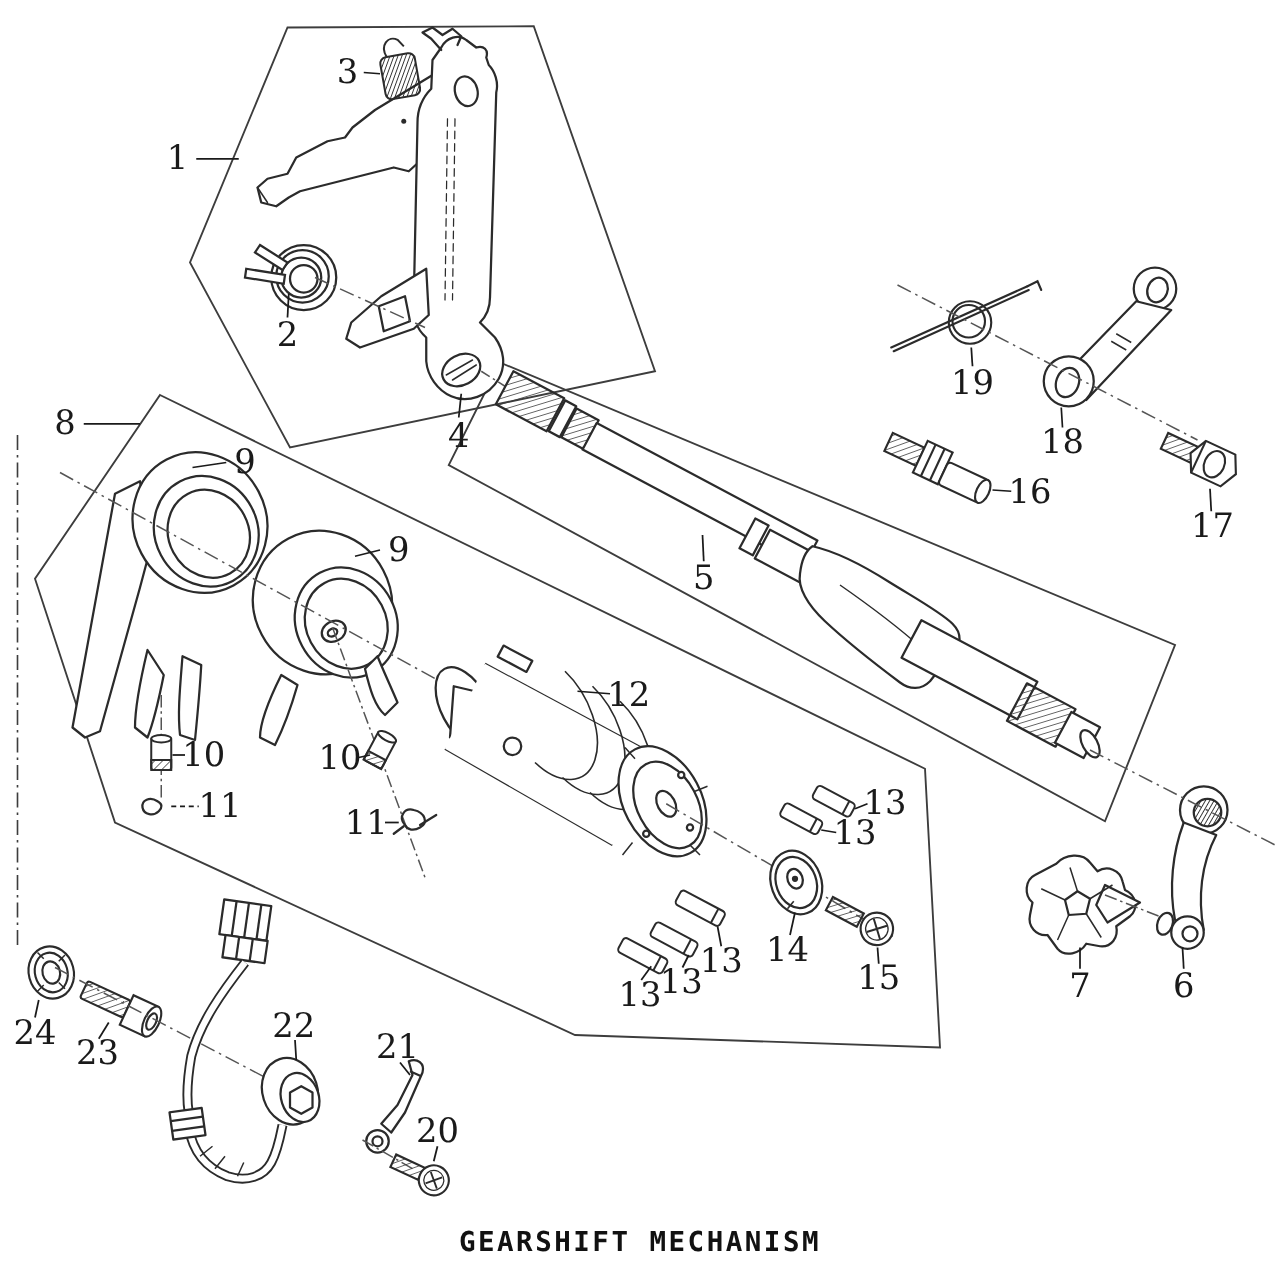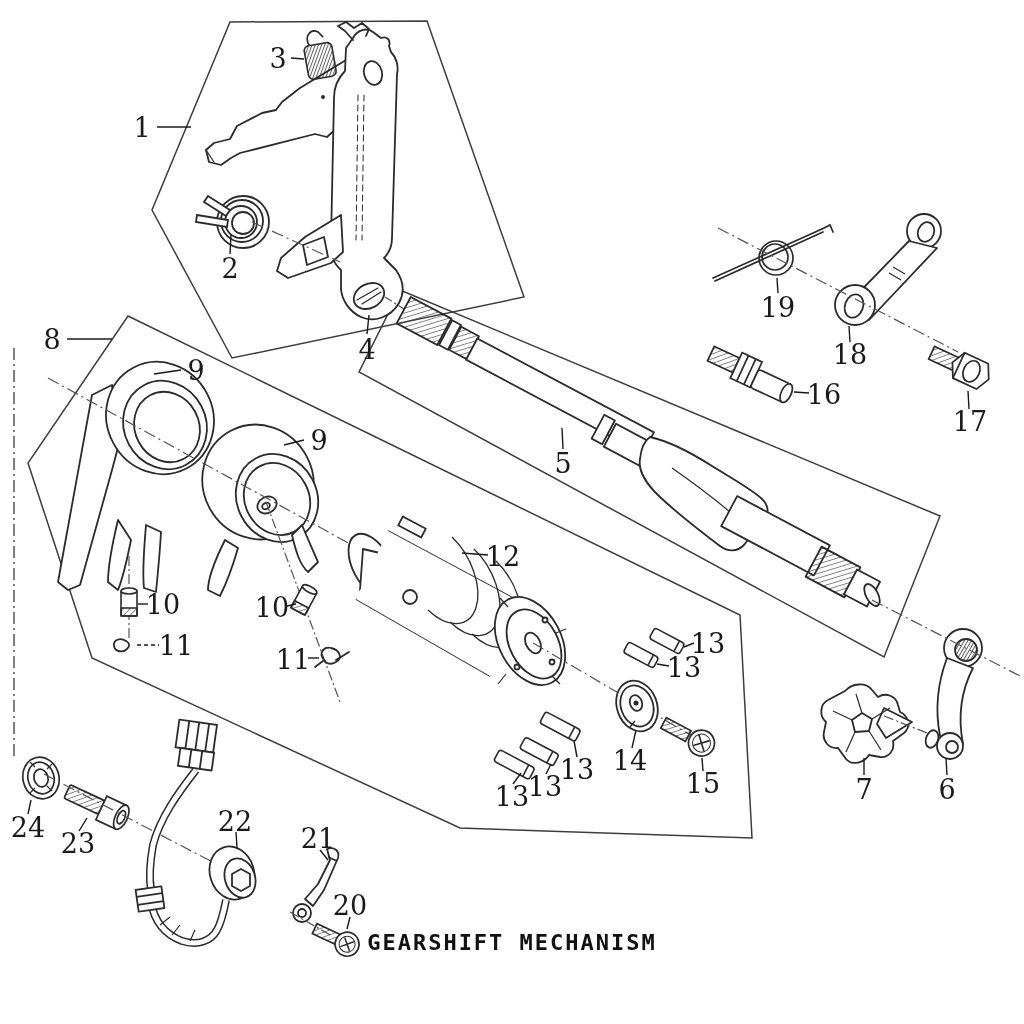--- a/index.html
+++ b/index.html
@@ -1,19 +1,19 @@
 <!DOCTYPE html>
 <html><head>
 <meta charset="utf-8">
 <style>
   html,body{margin:0;padding:0;background:#ffffff;}
   #stage{position:relative;width:1024px;height:1024px;background:#ffffff;overflow:hidden;
          font-family:"DejaVu Serif", serif;}
   #drawing{position:absolute;left:0;top:0;}
-  #title-bar{position:absolute;left:0;top:930px;width:1024px;text-align:center;
+  #title-bar{position:absolute;left:0;top:982px;width:1024px;text-align:center;
              font-family:"DejaVu Sans Mono", monospace;font-weight:bold;font-size:22px;
              letter-spacing:2px;color:#111;}
   .callout-text{font-family:"DejaVu Serif", serif;font-size:27px;fill:#1a1a1a;}
 </style>
 </head>
 <body>
 
 <div id="stage">
 
 <svg id="drawing" width="1024" height="1024" viewBox="0 0 1024 1024" xmlns="http://www.w3.org/2000/svg">

